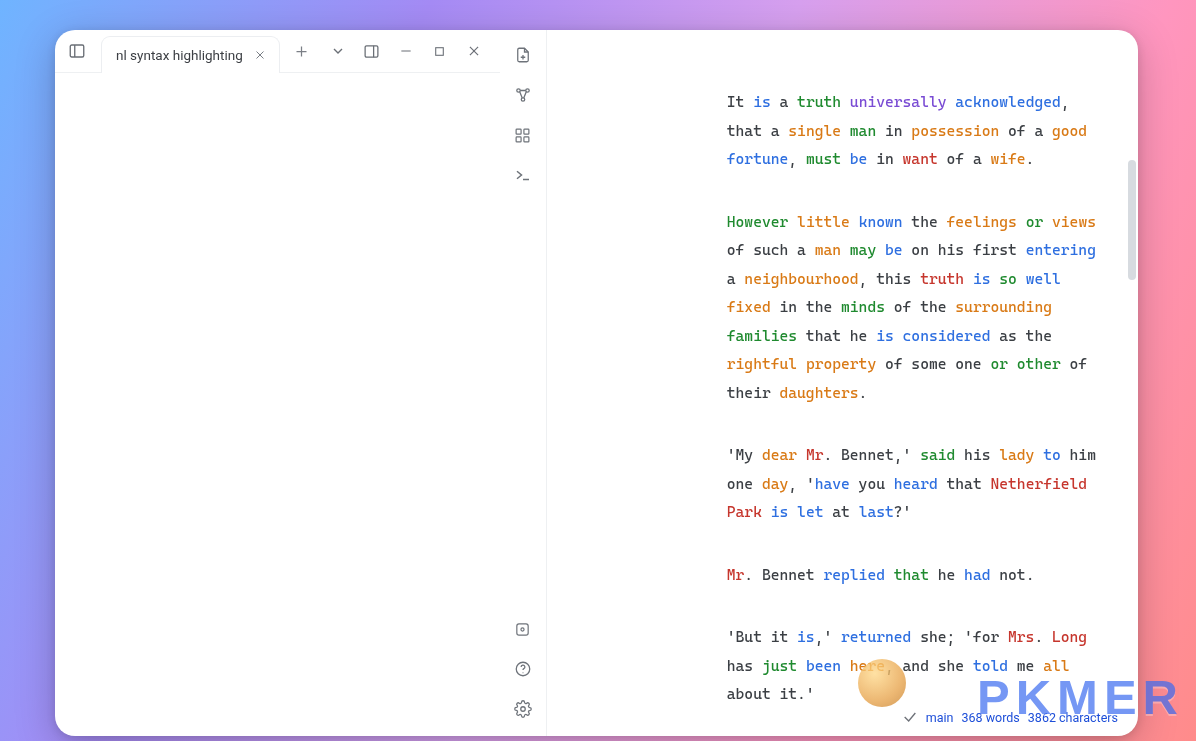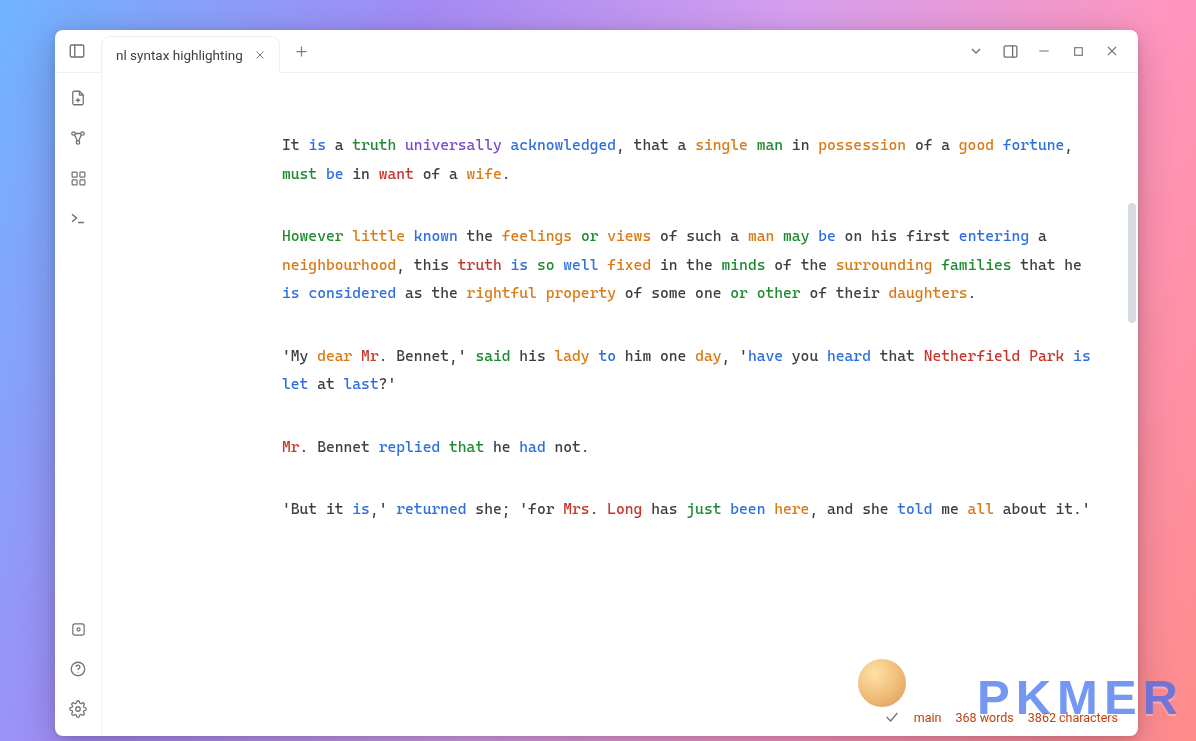--- a/index.html
+++ b/index.html
@@ -11,24 +11,24 @@
   }
   .backdrop {
     position: absolute; inset: 0;
     background: linear-gradient(115deg, #6fb4ff 0%, #a58bf5 28%, #d7a0ef 52%, #ff96bf 76%, #ff8b8a 100%);
   }
 
   .app {
     position: absolute;
     left: 55px; top: 30px; right: 58px; bottom: 5px;
     background: #ffffff;
-    border-radius: 8px;
+    border-radius: 20px;
     box-shadow: 0 10px 40px rgba(0,0,0,.22), 0 2px 10px rgba(0,0,0,.12);
     display: flex;
-    flex-direction: column;
+    flex-direction: row;
     overflow: hidden;
   }
 
   .titlebar {
     height: 42px;
     display: flex;
     align-items: center;
     border-bottom: 1px solid #eef0f2;
     padding: 0 6px 0 6px;
     gap: 4px;
@@ -106,25 +106,25 @@
   .c-purple{ color:#7a4cd4; }
   .c-red   { color:#c6362d; }
 
   .scrollthumb{
     position:absolute; right:2px; top:130px; width:8px; height:120px;
     background:#d7dbe0; border-radius:4px;
   }
 
   .statusbar{
     position:absolute; right:10px; bottom:6px;
-    height:26px; display:flex; align-items:center; gap:14px;
+    height:26px; display:flex; align-items:center; gap:8px;
     background:rgba(255,255,255,.85);
     padding: 0 10px;
     border-radius:6px;
-    font-size:12.5px; color:#c2410c;
+    font-size:12.5px; color:#1d4ed8;
   }
   .check{ color:#6d7178; display:flex; align-items:center; }
 
   .watermark{
     position:absolute; right:12px; bottom:16px;
     font-size:49px; font-weight:800; letter-spacing:6px;
     color:#3b6cf0; opacity:.70;
     font-family: "Arial Black", sans-serif;
     pointer-events:none;
     text-shadow: 0 2px 0 rgba(255,255,255,.4);

